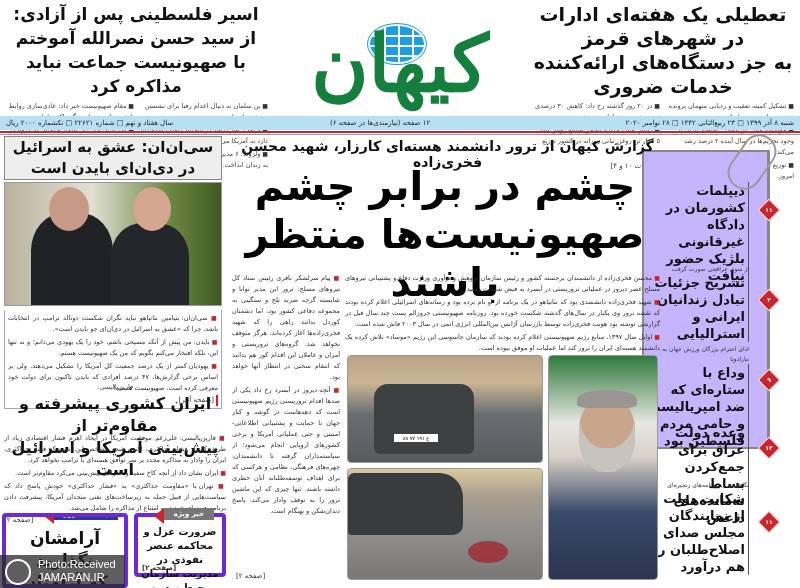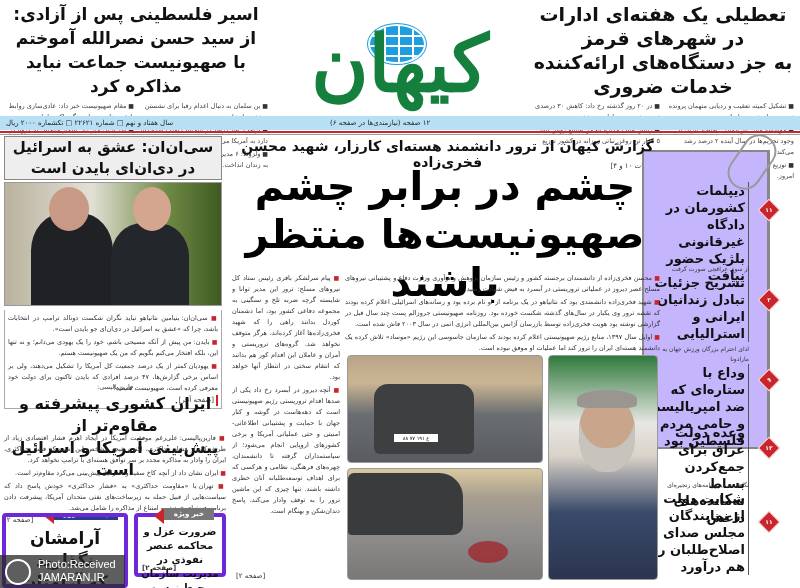--- a/index.html
+++ b/index.html
@@ -97,20 +97,21 @@
     </div>
     <div class="tiny" style="width:128px;">
       <p>مقام صهیونیست خبر داد: عادی‌سازی روابط با عربستان پس از مرگ ملک سلمان.</p>
       <p>سی‌ان‌ان خبر داد: شمار مبتلایان به کرونا در آمریکا ۴۰۰ درصد بیش از آمار اعلامی است!</p>
       <div class="pg-ref" style="margin-top:3px;">[صفحه آخر]</div>
     </div>
   </div>
 </div>
 
 <div class="abs datebar">
+  <span class="abs" style="right:6px;">شنبه ۸ آذر ۱۳۹۹ □ ۲۳ ربیع‌الثانی ۱۴۴۲ □ ۲۸ نوامبر ۲۰۲۰</span>
   <span class="abs" style="left:330px;">۱۲ صفحه (نیازمندی‌ها در صفحه ۶)</span>
   <span class="abs" style="left:6px;">سال هفتاد و نهم □ شماره ۲۲۶۲۱ □ تکشماره ۲۰۰۰ ریال</span>
 </div>
 <div class="abs redline" style="top:131px;"></div>
 <div class="abs redline" style="top:134px; height:1px; background:#999;"></div>
 
 <div class="abs sidebar">
   <div class="sb-item" style="top:30px;">
     <div class="sb-title">دیپلمات کشورمان در دادگاه غیرقانونی بلژیک حضور نیافت</div>
     <div class="sb-badge" style="top:20px;">

